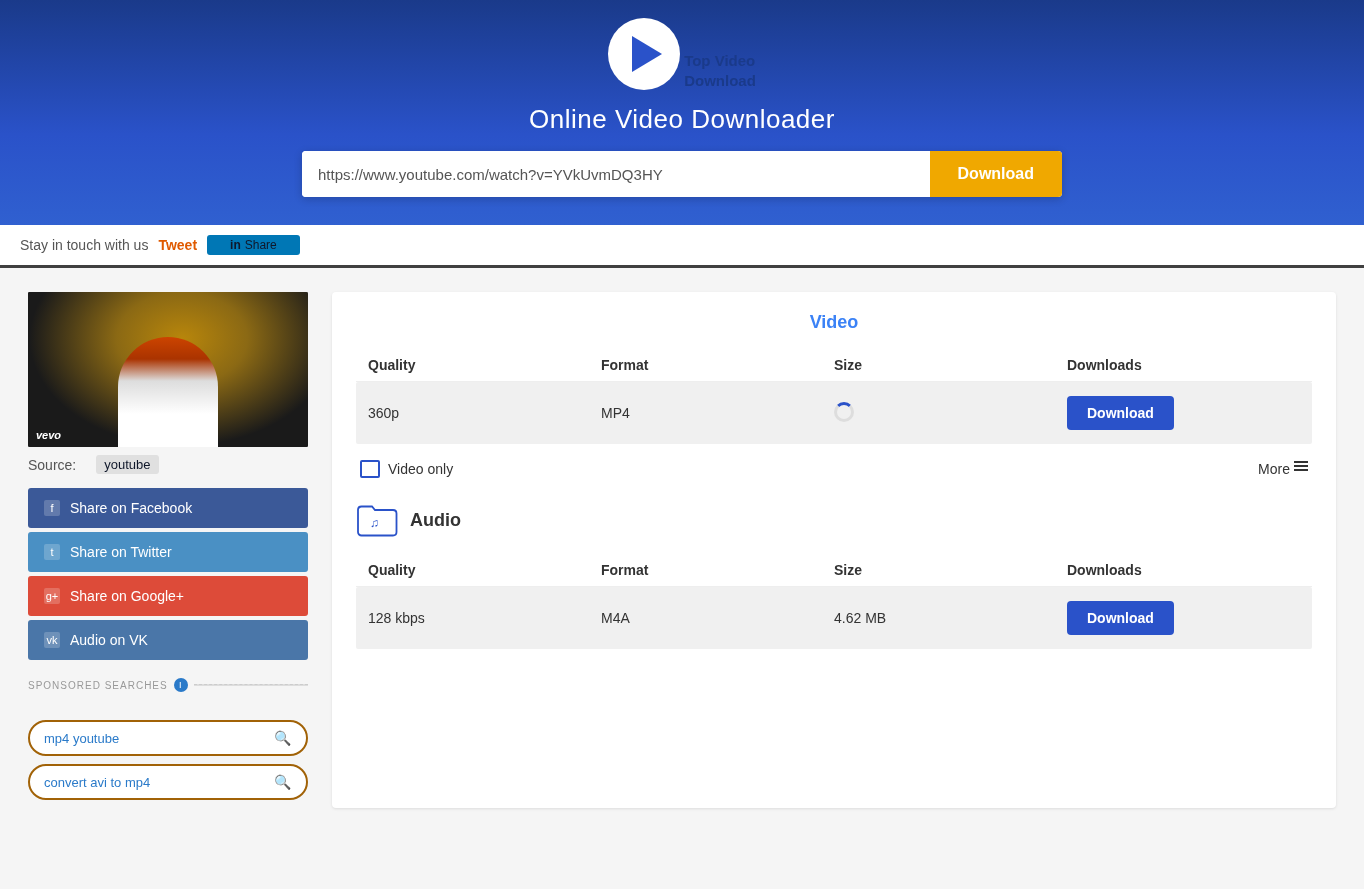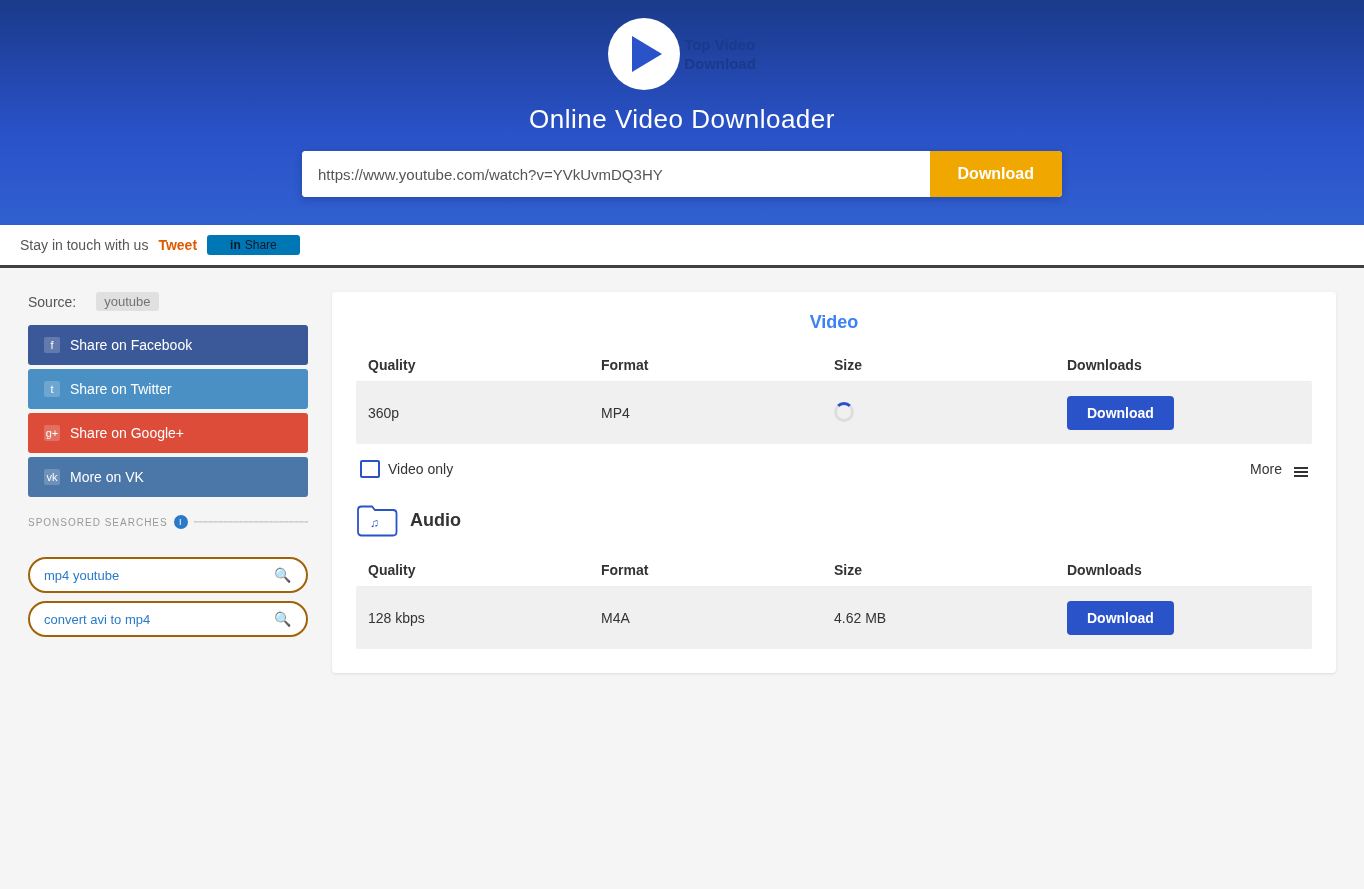--- a/index.html
+++ b/index.html
@@ -6,21 +6,21 @@
     body { font-family: Arial, sans-serif; background: #f5f5f5; color: #333; }
 
     
     .header {
       background: linear-gradient(180deg, #1a3a8a 0%, #2a52c9 60%, #3060d0 100%);
       padding: 18px 0 28px;
       text-align: center;
     }
     .logo-container {
       display: flex;
-      align-items: center;
+      align-items: flex-end;
       justify-content: center;
       gap: 0px;
       margin-bottom: 14px;
     }
     .logo-circle {
       width: 72px;
       height: 72px;
       border-radius: 50%;
       background: white;
       display: flex;
@@ -151,21 +151,21 @@
       gap: 20px;
       margin-bottom: 14px;
       font-size: 14px;
       color: #555;
     }
     .source-badge {
       background: #e0e0e0;
       padding: 2px 8px;
       border-radius: 3px;
       font-size: 13px;
-      color: #737373;
+      color: #0f172a;
     }
 
     
     .share-btn {
       display: flex;
       align-items: center;
       gap: 10px;
       width: 100%;
       padding: 12px 16px;
       border: none;
@@ -317,22 +317,22 @@
     }
     .video-only-icon {
       width: 20px;
       height: 18px;
       border: 2px solid #2a52c9;
       border-radius: 2px;
       display: inline-block;
     }
     .more-btn {
       display: flex;
-      align-items: flex-end;
-      gap: 12px;
+      align-items: flex-start;
+      gap: 4px;
       font-size: 14px;
       color: #333;
       cursor: pointer;
       background: none;
       border: none;
     }
     .more-icon {
       display: inline-flex;
       flex-direction: column;
       gap: 2px;
@@ -394,41 +394,49 @@
   <div class="linkedin-share">
     <span style="font-weight:bold;font-size:12px;">in</span>
     <span>Share</span>
   </div>
 </div>
 
 <div class="main-content">
 
   <div class="left-panel">
 
+    <div class="video-thumbnail">
+      <div class="thumbnail-img">
+
+        <div style="position:absolute;top:0;left:0;right:0;bottom:0;background:radial-gradient(ellipse at 55% 30%, #b8860b 0%, #8b6914 30%, #1a1a1a 70%);"></div>
+        <div style="position:absolute;bottom:0;left:50%;transform:translateX(-50%);width:100px;height:110px;background:linear-gradient(180deg,#cc4400 0%,#aa3300 20%,#ddd 40%,#fff 70%);border-radius:50px 50px 0 0;"></div>
+        <div class="thumb-vevo">vevo</div>
+      </div>
+    </div>
 
     <div class="source-row">
       <span>Source:</span>
       <span class="source-badge">youtube</span>
     </div>
 
     <button class="share-btn share-fb">
       <span class="share-icon">f</span>
       <span>Share on Facebook</span>
     </button>
     <button class="share-btn share-tw">
       <span class="share-icon">t</span>
       <span>Share on Twitter</span>
     </button>
     <button class="share-btn share-gp">
       <span class="share-icon">g+</span>
       <span>Share on Google+</span>
     </button>
     <button class="share-btn share-vk">
       <span class="share-icon">vk</span>
-      <span>More on VK</span>
+      <span>Audio on VK</span>
     </button>
 
     <div class="sponsored-section">
       <div class="sponsored-title">
         <span>SPONSORED SEARCHES</span>
         <span class="info-icon">i</span>
       </div>
       <div class="search-pill">
         <span>mp4 youtube</span>
         <span class="search-icon-sm">🔍</span>

